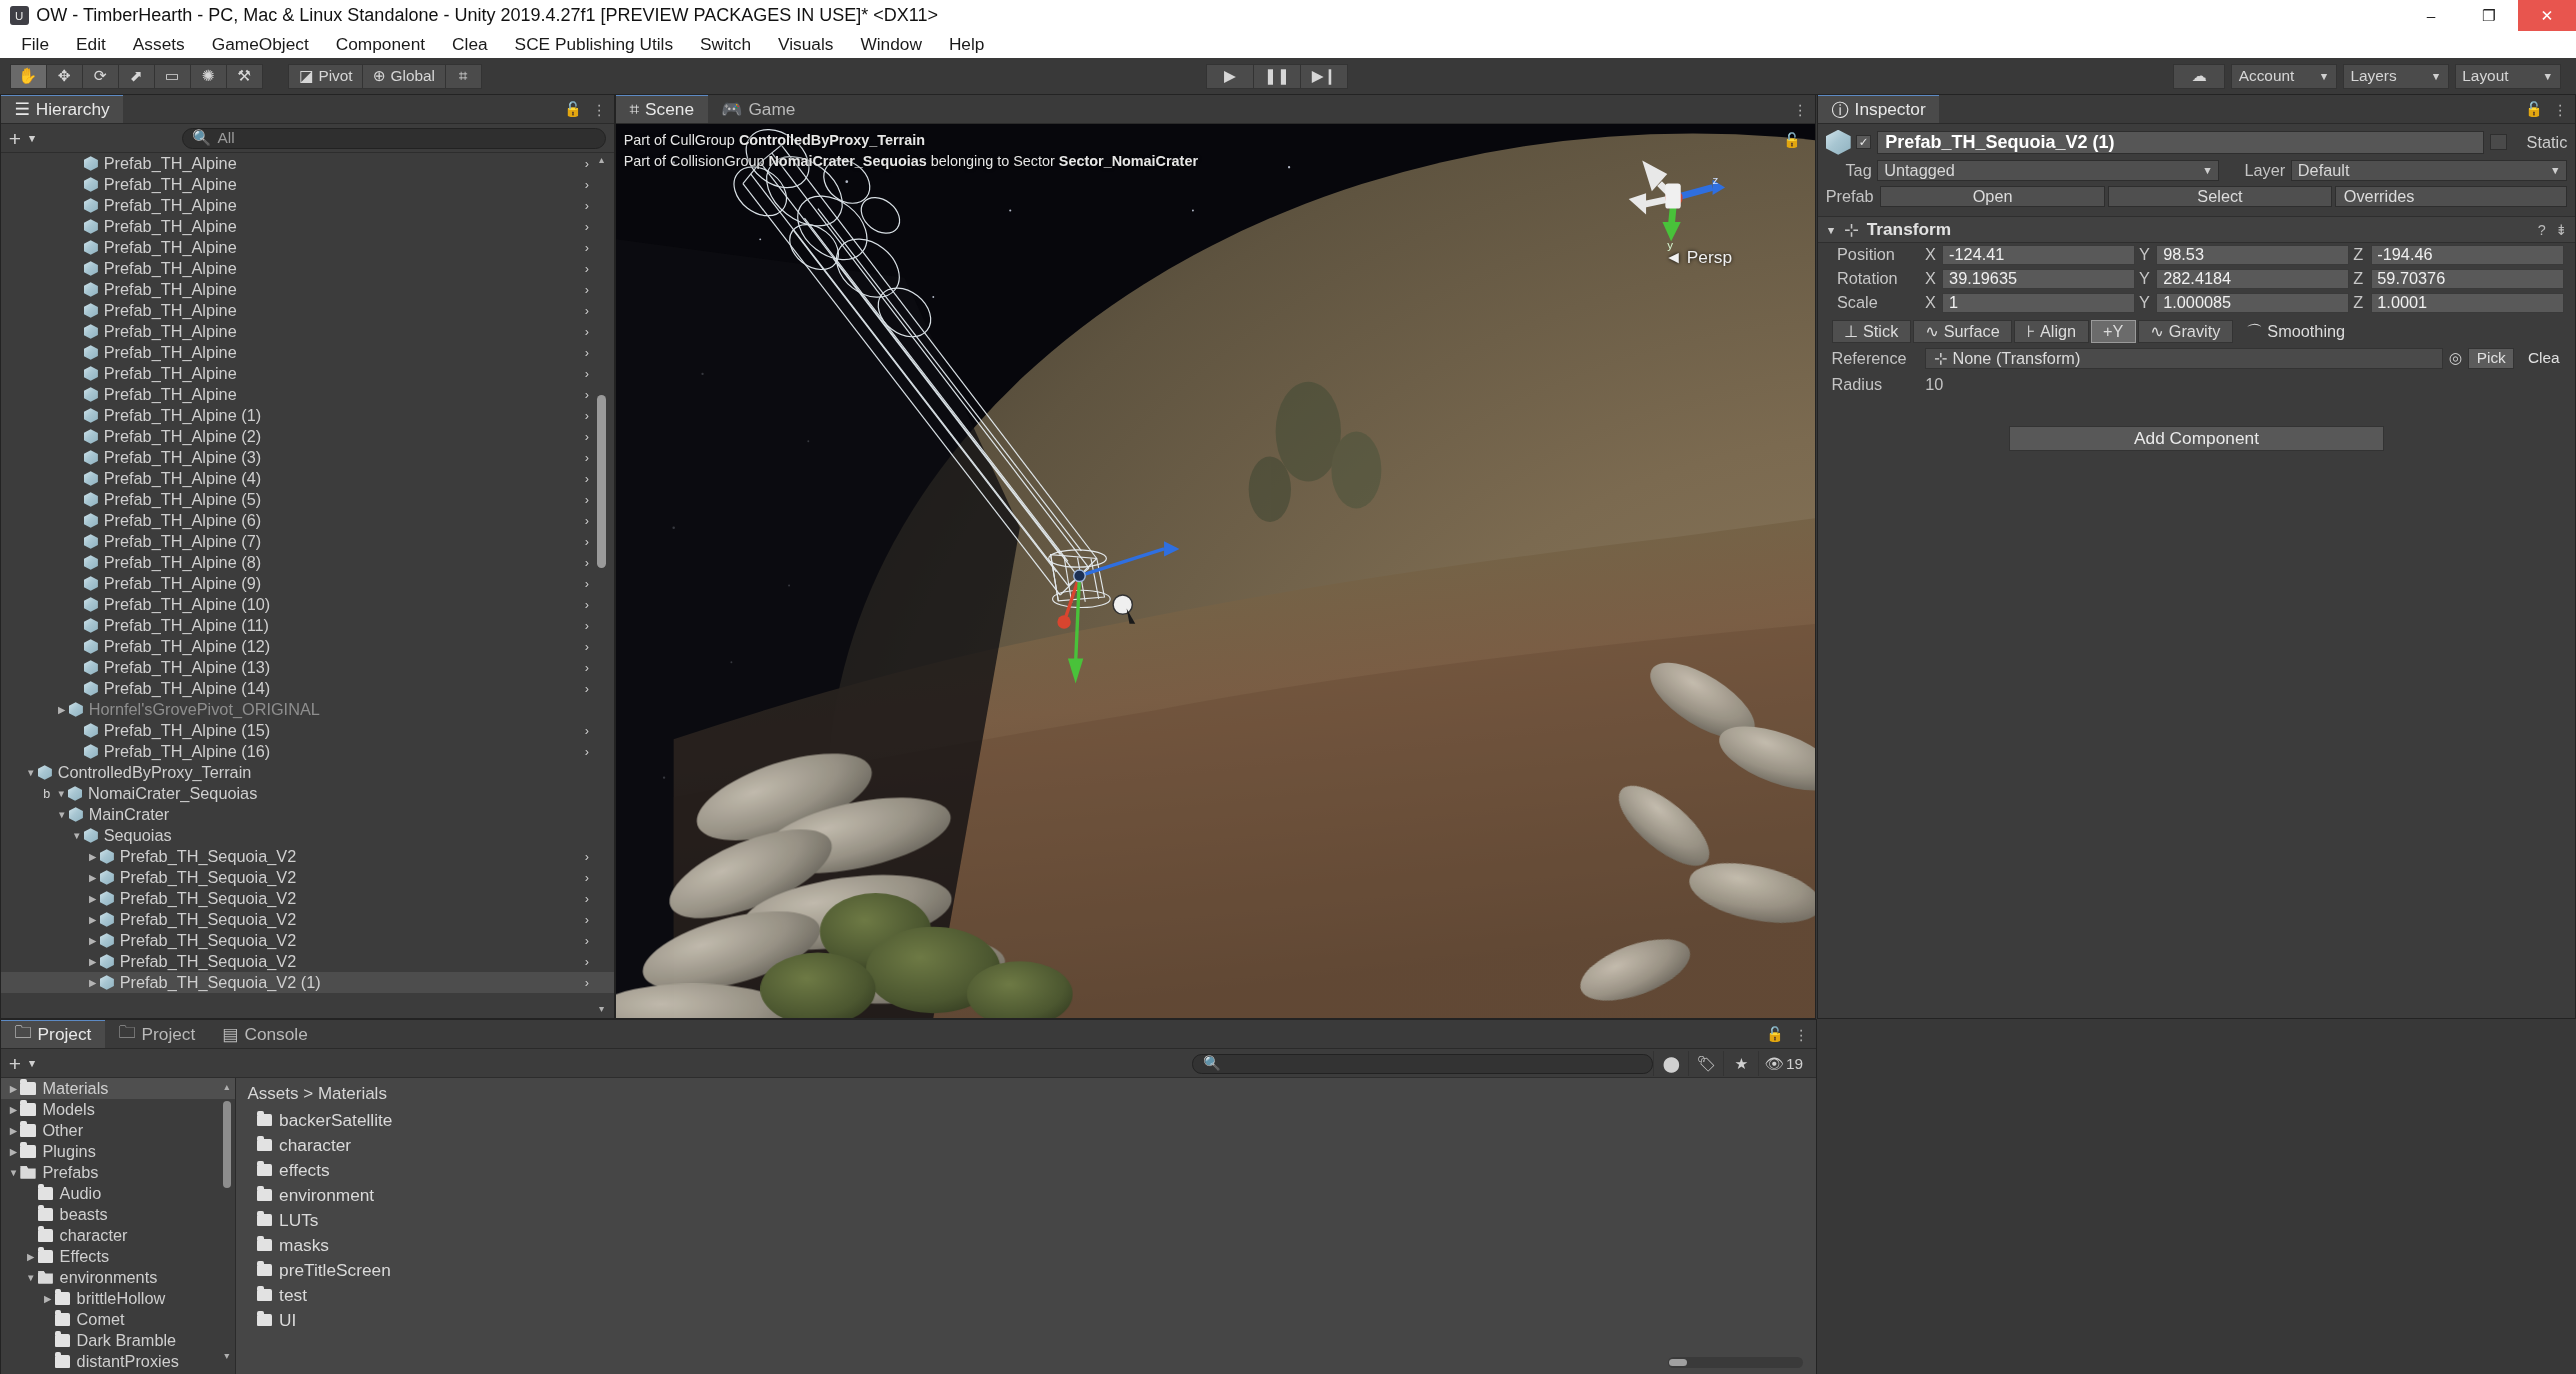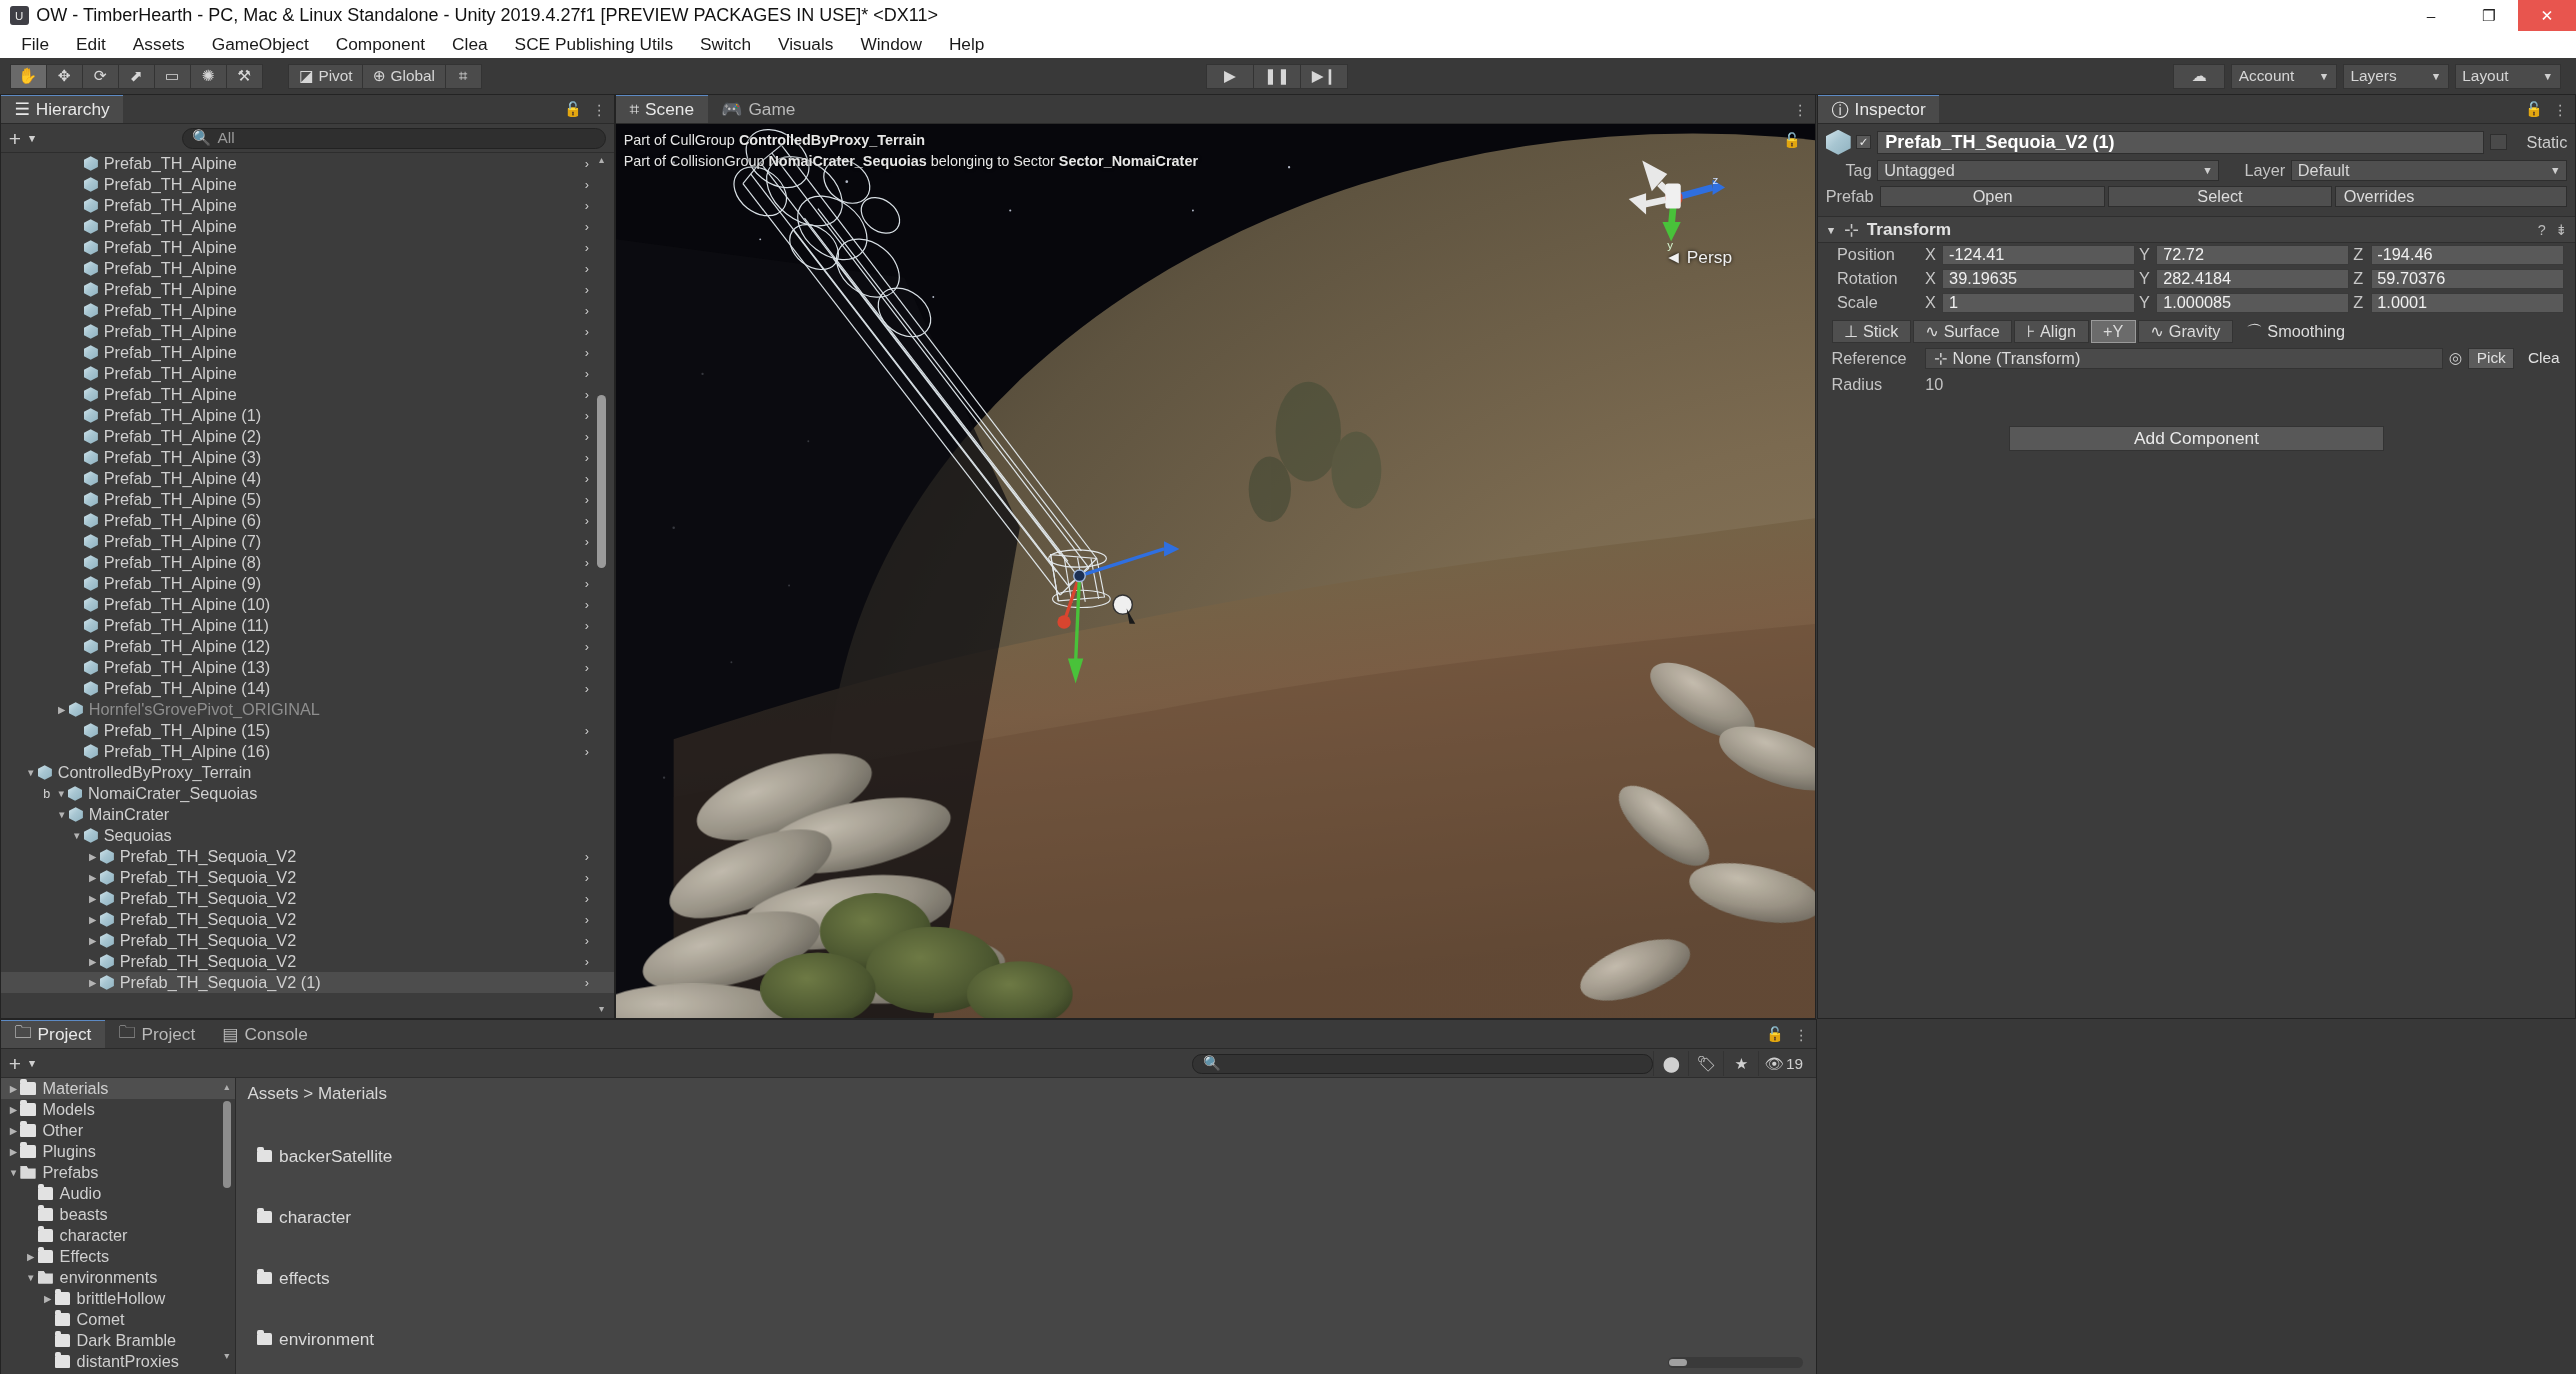--- a/index.html
+++ b/index.html
@@ -209,21 +209,21 @@
   .folder {
     width: 15.4px; height: 12.5px; flex: 0 0 15.4px; margin-right: 6.7px; position: relative;
     background: #e2e2e2; border-radius: 1.9px 1.9px 1px 1px;
   }
   .folder::before {
     content: ''; position: absolute; top: -2.9px; left: 0; width: 6.7px; height: 3.8px;
     background: #e2e2e2; border-radius: 1.9px 1.9px 0 0;
   }
   .folder.open { background: #dadada; clip-path: polygon(0 0, 42% 0, 52% 18%, 100% 18%, 100% 100%, 0 100%); }
   .breadcrumb { padding: 5.8px 11.5px 3.8px 11.5px; font-size: 17px; color: #d6d6d6; }
-  .arow { height: 25px; display: flex; align-items: center; padding-left: 21px; font-size: 17.3px; color: #dadada; margin-top: 36px; }
+  .arow { height: 25px; display: flex; align-items: center; padding-left: 21px; font-size: 17.3px; color: #dadada; }
   .proj-search-wrap { position: absolute; right: 7.7px; top: 0; height: 29px; display: flex; align-items: center; gap: 0; }
   .proj-search { width: 461px; height: 20px; background: #333; border: 1px solid #222; border-radius: 9.6px; display: flex; align-items: center; gap: 5.8px; padding: 0 9.6px; color: #9b9b9b; font-size: 14.4px; }
   .psb { width: 35px; height: 25px; display: flex; align-items: center; justify-content: center; color: #d0d0d0; font-size: 15.4px; border-left: 1px solid #333; gap: 1.9px; }
   .pvscroll { position: absolute; bottom: 5.8px; right: 13.5px; width: 135px; height: 11.5px; background: #3a3a3a; border-radius: 5.8px; }
   .pvthumb { position: absolute; left: 1.9px; top: 1.9px; width: 17.3px; height: 7.7px; background: #a0a0a0; border-radius: 3.8px; }
   .ptree-scroll { position: absolute; right: 3.8px; top: 3.8px; bottom: 13.5px; width: 8.7px; }
   .ptree-thumb { position: absolute; left: 0; top: 19px; width: 8.7px; height: 87px; background: #8d8d8d; border-radius: 4.8px; }
   .ptree-arr { position: absolute; left: 0; width: 8.7px; text-align: center; font-size: 8.7px; color: #b0b0b0; }
 
   .icon-svg { display: block; }
@@ -928,21 +928,21 @@
 
       <div id="xformrows">
           <div class="vrow">
             <span class="vlabel">Position</span>
             <span class="vcell">
               <span class="ax">X</span>
               <span class="vinput">-124.41</span>
             </span>
             <span class="vcell">
               <span class="ax">Y</span>
-              <span class="vinput">72.72</span>
+              <span class="vinput">98.53</span>
             </span>
             <span class="vcell">
               <span class="ax">Z</span>
               <span class="vinput">-194.46</span>
             </span>
           </div>
           <div class="vrow">
             <span class="vlabel">Rotation</span>
             <span class="vcell">
               <span class="ax">X</span>

